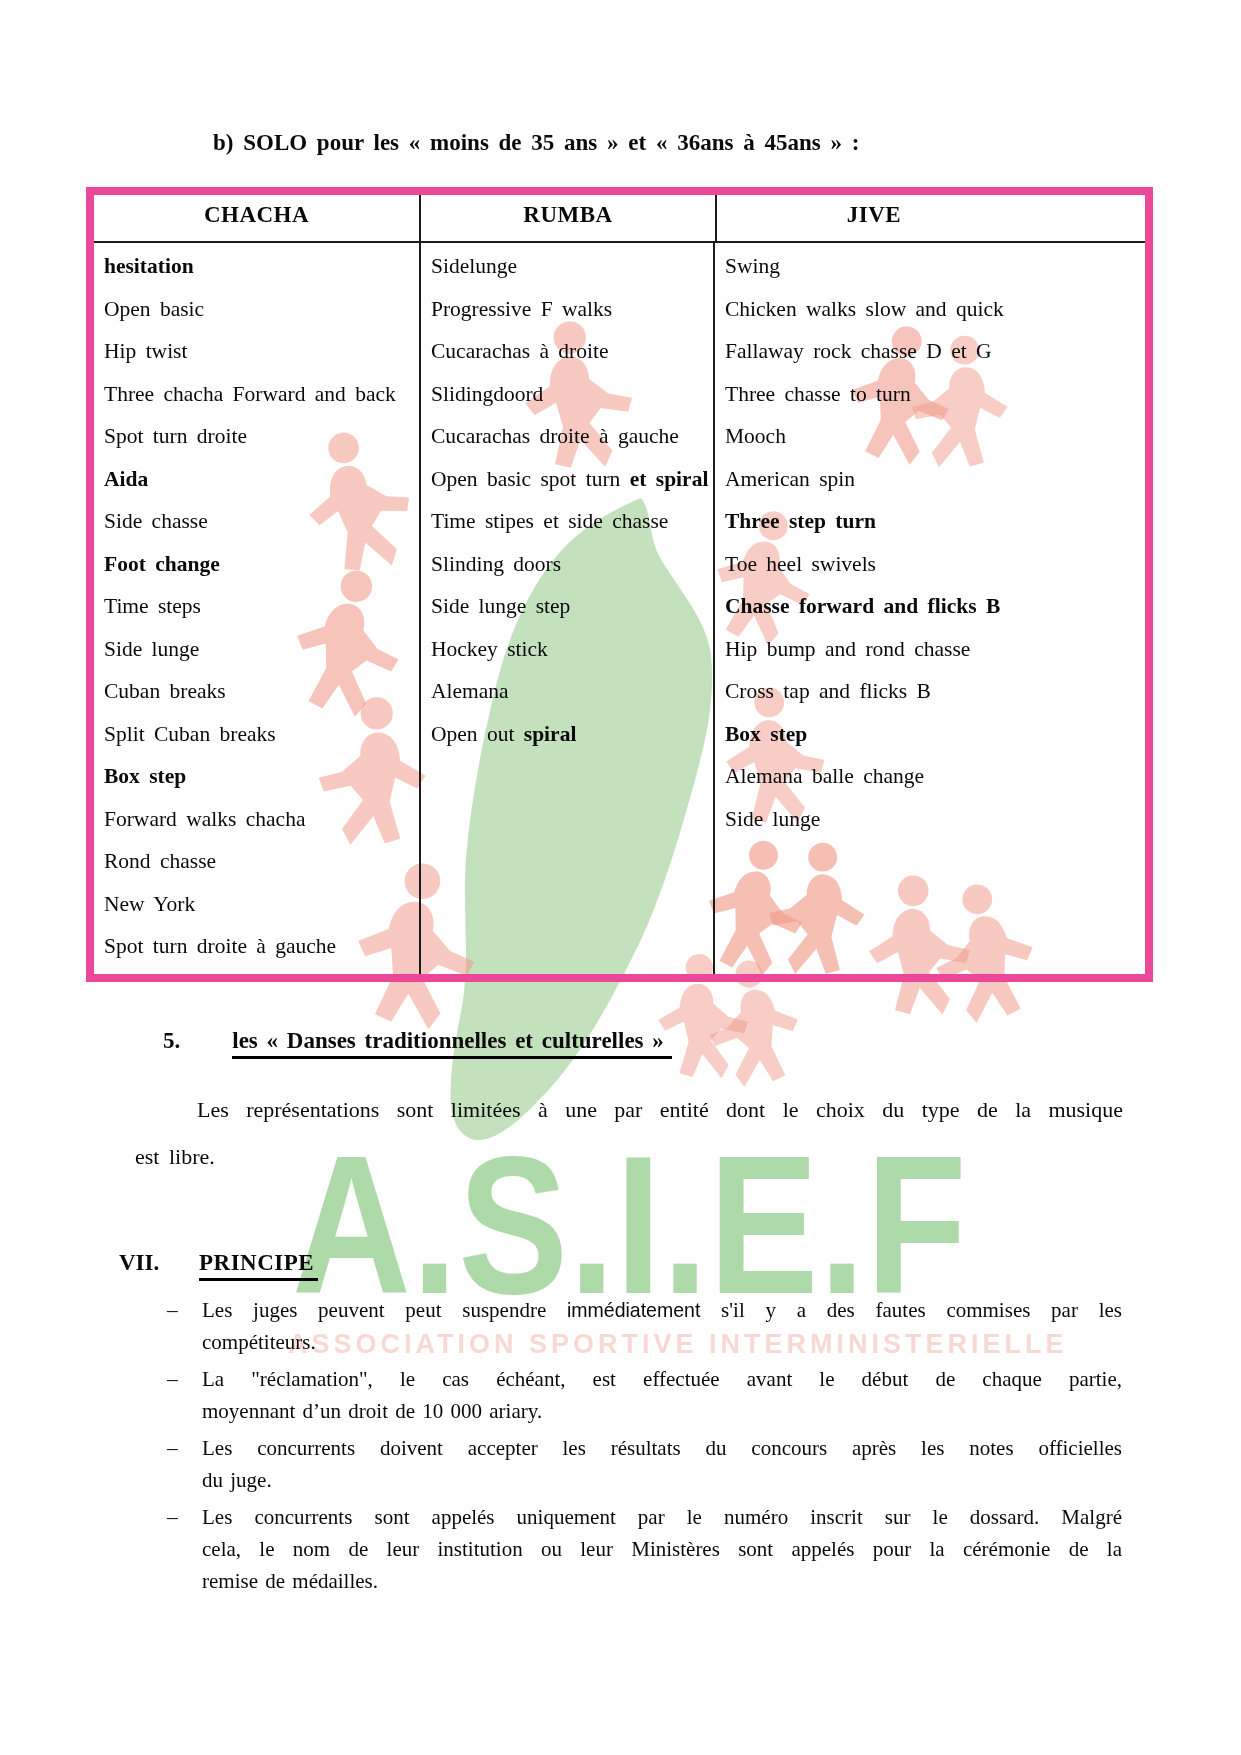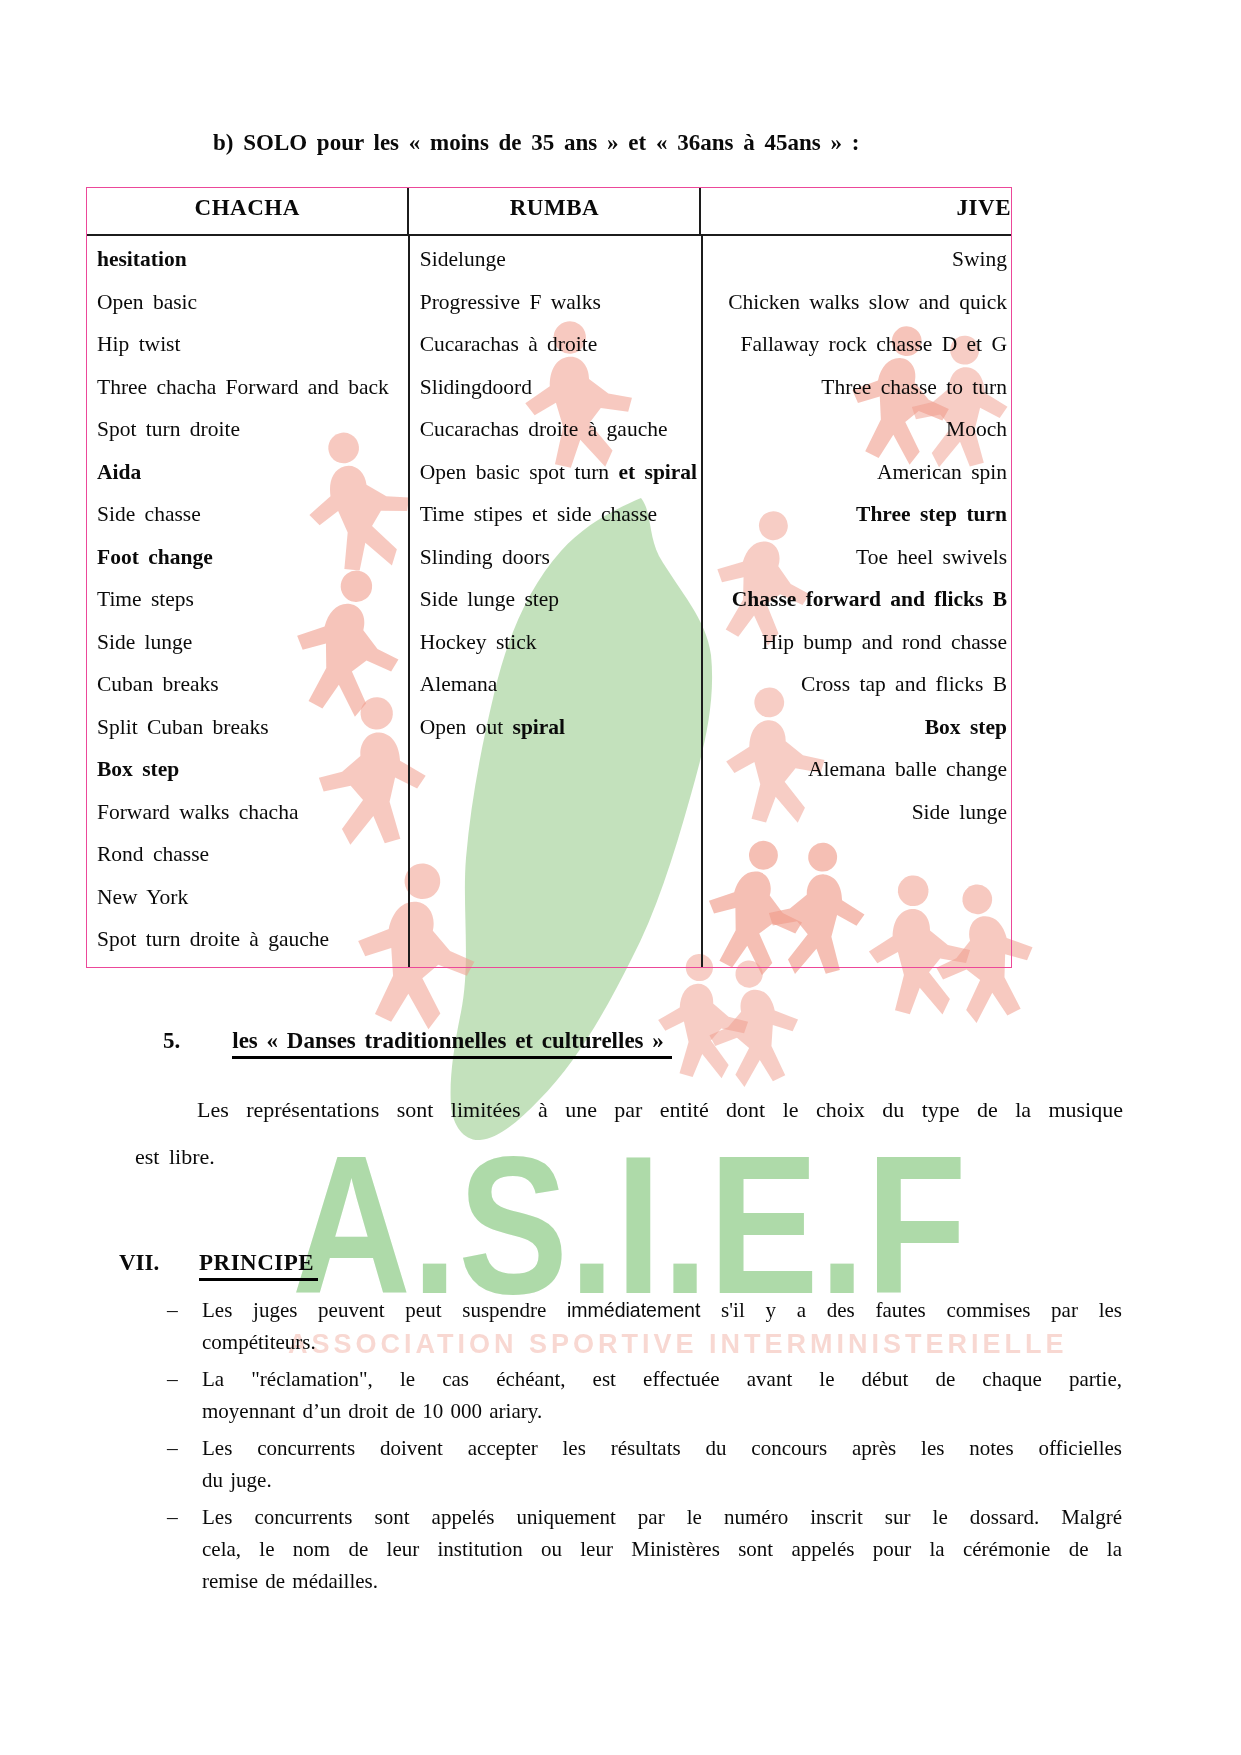--- a/index.html
+++ b/index.html
@@ -32,34 +32,34 @@
     white-space:nowrap;
   }
   
   .content{position:absolute;inset:0;z-index:1;}
   .doc-title{
     position:absolute;left:213px;top:130px;margin:0;
     font-size:23px;font-weight:bold;word-spacing:4px;
     white-space:nowrap;
   }
   .dance-table{
-    position:absolute;left:86px;top:187px;width:926px;
-    border:1px solid #ec4899;
+    position:absolute;left:86px;top:187px;width:1067px;
+    border:8px solid #ec4899;
     box-sizing:border-box;
     background:transparent;
   }
   .thead{display:flex;border-bottom:2px solid #1c1c1c;}
   .th{
     text-align:center;font-weight:bold;font-size:23px;
     padding:7px 0 13px 0;letter-spacing:0.5px;
   }
   .tbody{display:flex;min-height:728px;align-items:stretch;}
   .c1{width:325px;}
   .c2{width:294px;}
-  .c3{width:314px;text-align:right;}
+  .c3{width:314px;}
   .bl{border-left:2px solid #1c1c1c;}
   .tdcol{padding:2px 4px 6px 10px;box-sizing:border-box;}
   .tline{
     font-size:21.5px;line-height:42.5px;word-spacing:4px;
     white-space:nowrap;
   }
   .sans{font-family:"Liberation Sans", sans-serif;font-size:0.93em;}
   .sec5{position:absolute;left:163px;top:1028px;font-size:23px;font-weight:bold;}
   .sec5 .sec-num{margin-right:16px;}
   .sec5 .sec-heading{

